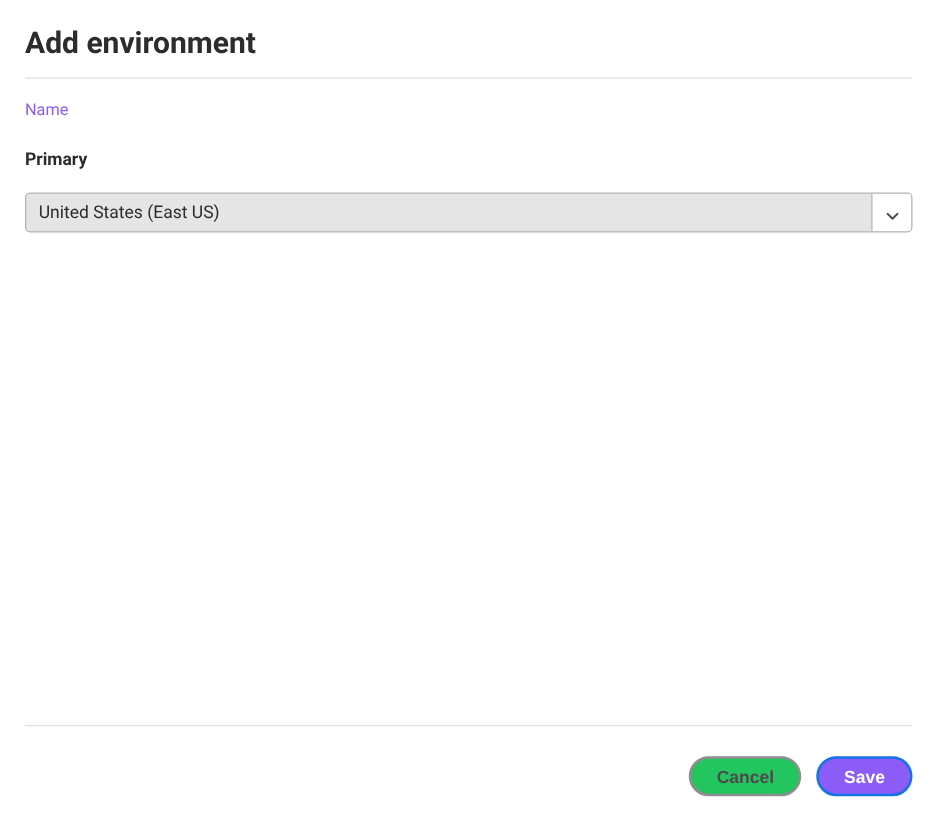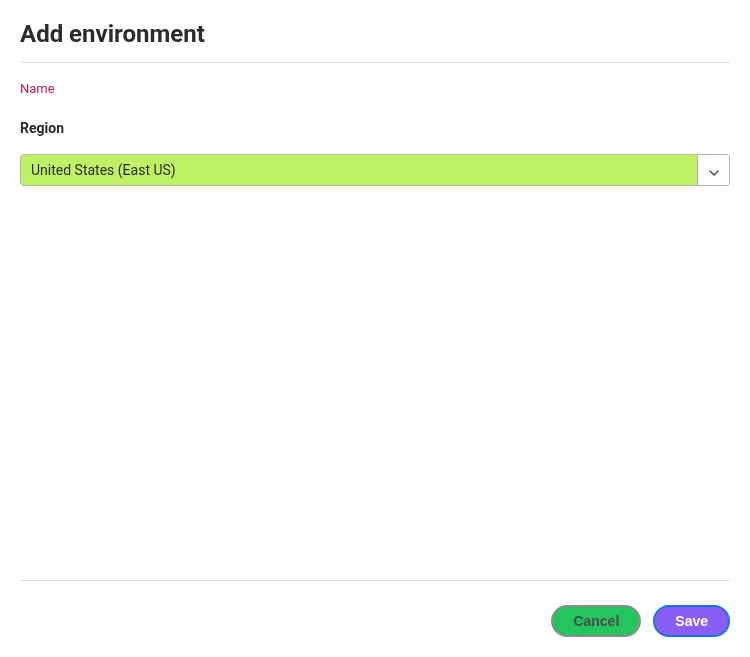--- a/index.html
+++ b/index.html
@@ -21,21 +21,21 @@
       color: #2c2c2c;
       padding-bottom: 14px;
     }
     .title-divider {
       border: none;
       border-top: 1px solid #e0e0e0;
       margin-bottom: 18px;
     }
     .field-label {
       font-size: 13px;
-      color: #be185d;
+      color: #8b5cf6;
       margin-bottom: 6px;
       display: block;
     }
     .text-input {
       width: 100%;
       height: 32px;
       border: 1px solid #1473e6;
       border-radius: 4px;
       padding: 0 10px;
       font-size: 14px;
@@ -50,21 +50,21 @@
       margin-top: 24px;
       margin-bottom: 18px;
     }
     .select-wrapper {
       display: flex;
       width: 100%;
       height: 32px;
       border: 1px solid #b3b3b3;
       border-radius: 4px;
       overflow: hidden;
-      background: #bef264;
+      background: #e5e5e5;
     }
     .select-value {
       flex: 1;
       display: flex;
       align-items: center;
       padding: 0 10px;
       font-size: 14px;
       color: #2c2c2c;
       cursor: pointer;
     }
@@ -122,21 +122,21 @@
 </head>
 <body>
 
 <h2 class="dialog-title">Add environment</h2>
 <hr class="title-divider">
 
 <div>
   <label class="field-label">Name</label>
 </div>
 
-<h3 class="section-heading">Region</h3>
+<h3 class="section-heading">Primary</h3>
 
 <div>
   <div class="select-wrapper">
     <div class="select-value">United States (East US)</div>
     <div class="select-button">
       <span>
         <svg viewBox="0 0 10 6" fill="none" stroke="#4b4b4b" stroke-width="1.5" stroke-linecap="round" stroke-linejoin="round">
           <polyline points="1,1 5,5 9,1"></polyline>
         </svg>
       </span>

